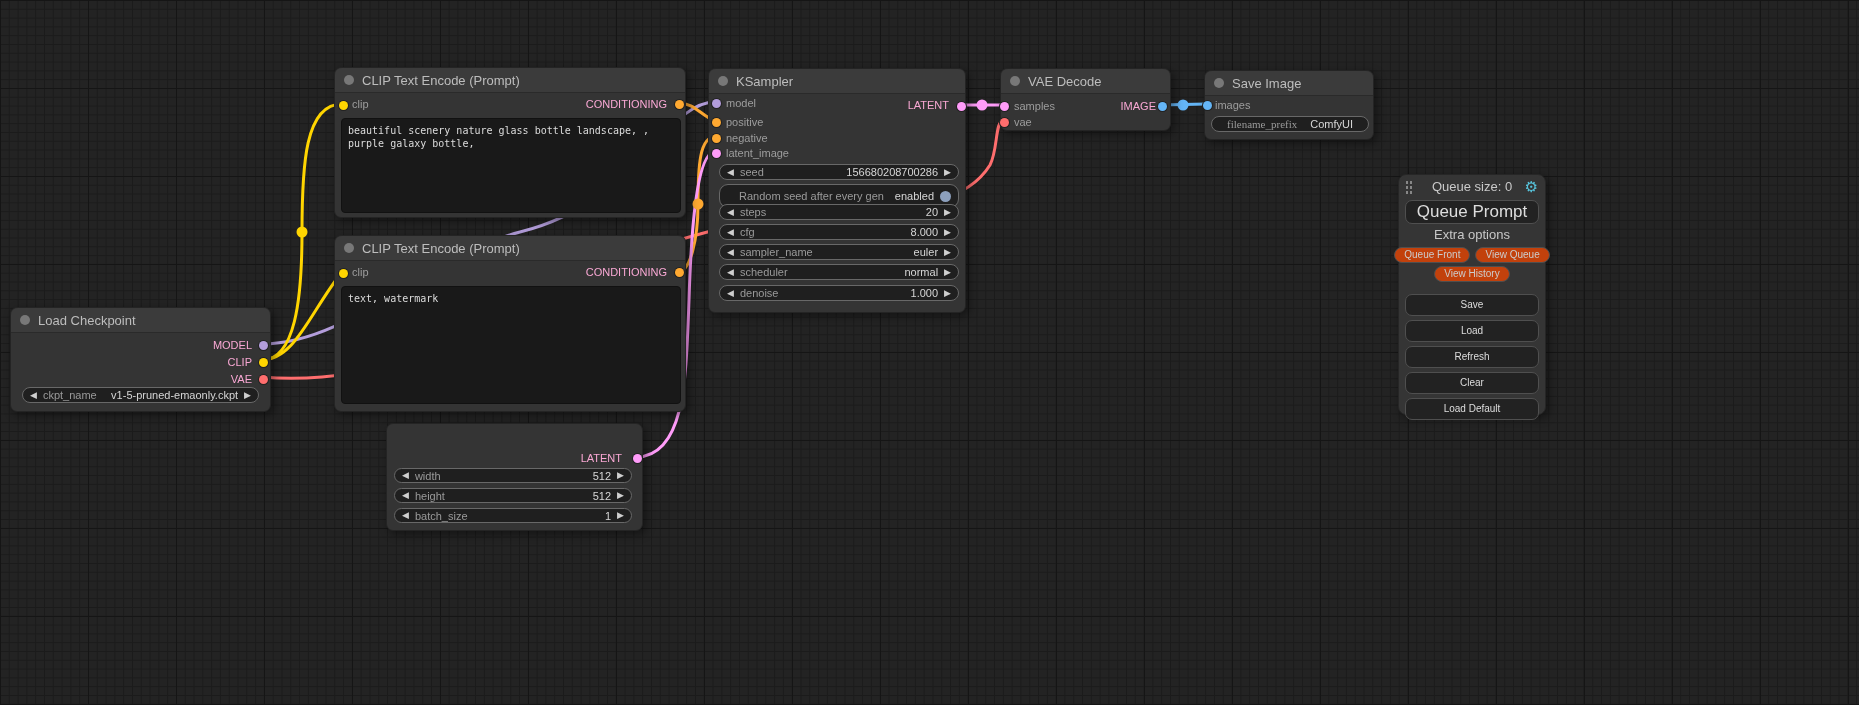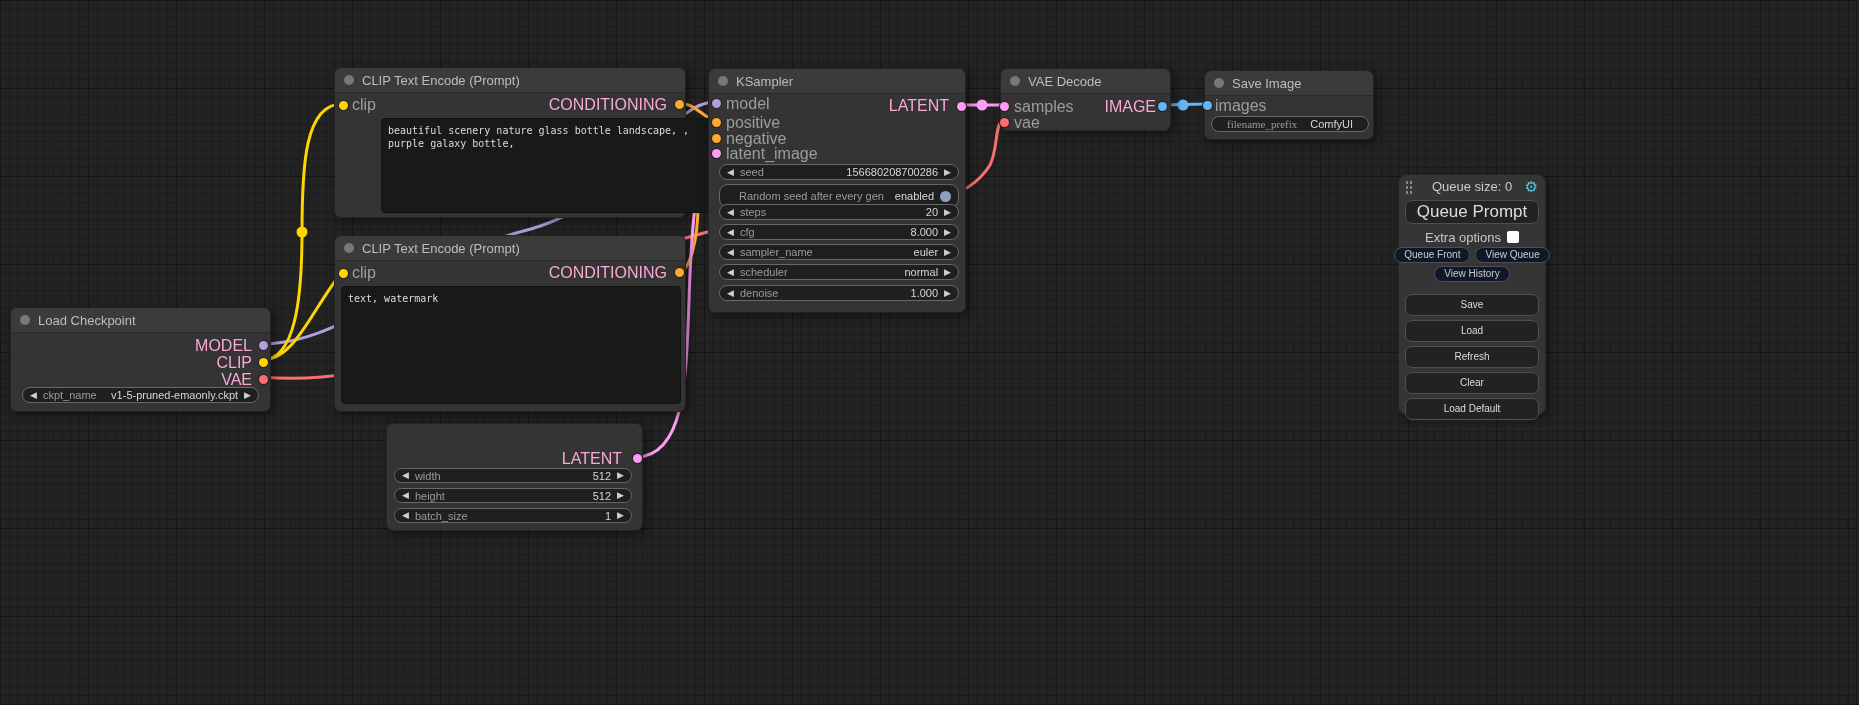--- a/index.html
+++ b/index.html
@@ -19,21 +19,21 @@
     position:absolute;background:#343434;border:1px solid #242424;border-radius:7px;
     box-shadow:3px 3px 10px rgba(0,0,0,.45);box-sizing:border-box;
   }
   .ntitle{
     height:24px;display:flex;align-items:center;gap:8px;padding:0 9px;
     background:#3b3b3b;border-bottom:1px solid #2a2a2a;border-radius:7px 7px 0 0;
     color:#bdbdbd;font-size:13px;white-space:nowrap;overflow:hidden;
   }
   .tdot{width:10px;height:10px;border-radius:50%;background:#787878;flex:0 0 auto;}
   .sdot{position:absolute;width:9px;height:9px;border-radius:50%;box-shadow:0 0 0 1px #222;}
-  .slbl{position:absolute;font-size:16px;color:#9d9d9d;line-height:13px;white-space:nowrap;}
+  .slbl{position:absolute;font-size:11px;color:#9d9d9d;line-height:13px;white-space:nowrap;}
   .slbl.out{color:#f9a8d4;}
   .widget{
     position:absolute;display:flex;align-items:center;gap:6px;padding:0 7px;
     background:#1f1f1f;border:1px solid #686868;border-radius:9px;box-sizing:border-box;
     font-size:11px;white-space:nowrap;
   }
   .wlabel{color:#9a9a9a;}
   .wvalue{margin-left:auto;color:#d6d6d6;}
   .warr{color:#cfcfcf;font-size:9px;line-height:1;}
   .tgl{width:11px;height:11px;border-radius:50%;background:#8da0bd;flex:0 0 auto;}
@@ -53,25 +53,25 @@
     background-image:radial-gradient(#878787 1px, transparent 1.3px);background-size:4px 5px;}
   .qsize{display:block;text-align:center;line-height:24px;color:#c9c9c9;font-size:13px;}
   .qgear{position:absolute;right:7px;top:3px;color:#57c3db;font-size:15px;line-height:18px;}
   .btn{
     display:block;margin:3px 6px;background:#222;border:1px solid #4f4f4f;border-radius:7px;
     color:#ddd;text-align:center;box-sizing:border-box;
   }
   .btn.qp{height:24px;line-height:22px;font-size:17px;}
   .btn.lg{height:22px;line-height:20px;font-size:10px;margin:4px 6px;text-align:center;}
   .qextra{display:flex;align-items:center;justify-content:center;gap:6px;
-    color:#c8c8c8;font-size:13px;margin-top:6px;height:14px;}
+    color:#c8c8c8;font-size:13px;margin-top:6px;height:14px;flex-direction:column;}
   .qcheck{width:12px;height:12px;background:#fff;border-radius:2px;}
   .qrow{display:flex;justify-content:center;gap:5px;margin:3px 5px 0 5px;}
   .pill{
-    display:inline-block;background:#0f172a;border:1px solid #4f4f4f;border-radius:8px;
+    display:inline-block;background:#c2410c;border:1px solid #4f4f4f;border-radius:8px;
     color:#ccc;font-size:10px;line-height:12px;padding:1px 9px;text-align:center;white-space:nowrap;
   }
   .spacer{height:8px;}
 </style>
 </head>
 <body>
 
 <div style="position:absolute;inset:0;"></div>
 
 <svg id="wires" width="1859" height="705">
@@ -92,21 +92,21 @@
 
 <div class="node" style="left:334px;top:67px;width:352px;height:151px;">
   <div class="ntitle">
     <span class="tdot"></span>
     <span>CLIP Text Encode (Prompt)</span>
   </div>
   <span class="sdot" style="left:4px;top:33px;background:#FFD500;"></span>
   <span class="slbl" style="left:17px;top:30px;">clip</span>
   <span class="slbl out" style="right:18px;top:30px;">CONDITIONING</span>
   <span class="sdot" style="left:340px;top:32px;background:#FFA931;"></span>
-  <div class="ta" style="left:6px;top:50px;width:340px;height:95px;margin-left:40px;">beautiful scenery nature glass bottle landscape, , purple galaxy bottle,</div>
+  <div class="ta" style="left:6px;top:50px;width:340px;height:95px;">beautiful scenery nature glass bottle landscape, , purple galaxy bottle,</div>
 </div>
 
 <div class="node" style="left:334px;top:235px;width:352px;height:177px;">
   <div class="ntitle">
     <span class="tdot"></span>
     <span>CLIP Text Encode (Prompt)</span>
   </div>
   <span class="sdot" style="left:4px;top:33px;background:#FFD500;"></span>
   <span class="slbl" style="left:17px;top:30px;">clip</span>
   <span class="slbl out" style="right:18px;top:30px;">CONDITIONING</span>

